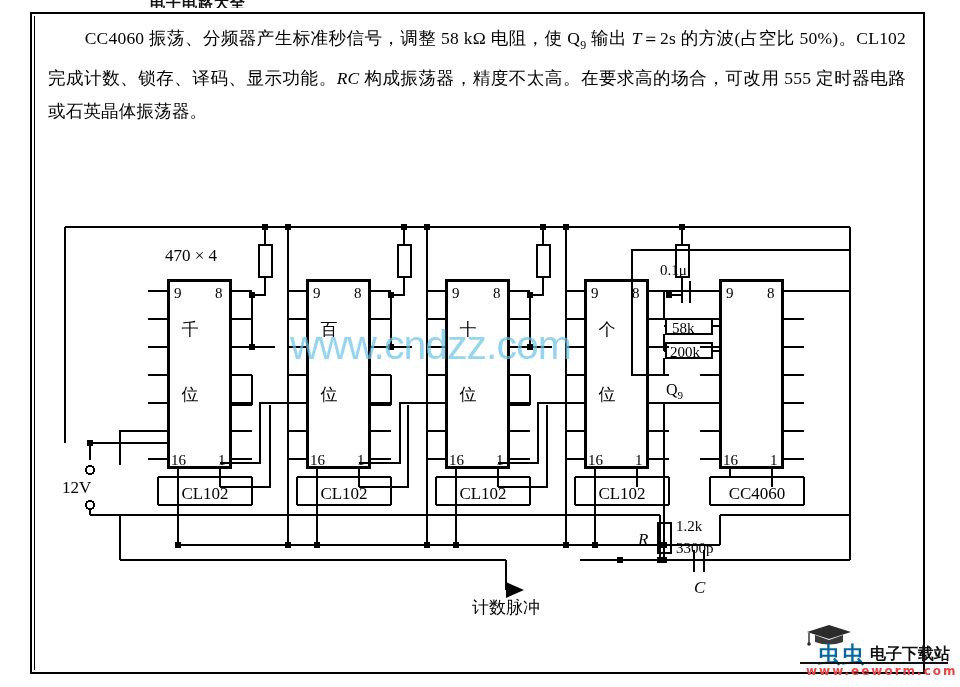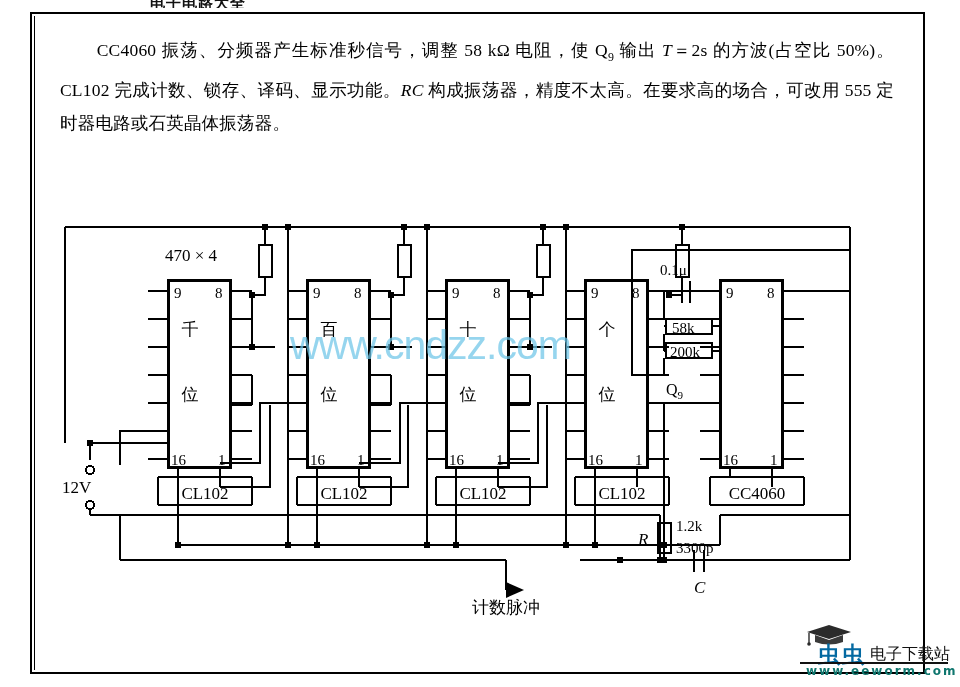--- a/index.html
+++ b/index.html
@@ -16,46 +16,46 @@
   
   .page-frame{position:absolute;left:30px;top:12px;width:895px;height:662px;
               border:2px solid #000;box-sizing:border-box;}
   .frame-inner-tick{position:absolute;left:34px;top:16px;width:887px;height:654px;
               border-left:1px solid #000;box-sizing:border-box;pointer-events:none;}
 
   
   .text-block{position:absolute;left:48px;top:22px;width:858px;}
   .para{font-size:17.5px;line-height:33px;text-align:justify;
         font-family:"Liberation Serif","DejaVu Serif",serif;
-        letter-spacing:.2px;margin:12px;}
+        letter-spacing:.2px;margin:0;}
   .para.indent{text-indent:2.1em;}
   .it{font-style:italic;}
   sub{font-size:.68em;}
 
   
   .circuit{position:absolute;left:60px;top:215px;width:840px;height:420px;}
   .circuit svg{display:block;}
 
   
   .wm{position:absolute;left:290px;top:322px;font-size:41px;font-weight:normal;
       color:#6ec6e8;opacity:.72;letter-spacing:-1px;
       font-family:"Liberation Sans","DejaVu Sans",sans-serif;
       pointer-events:none;}
 
   
   .logo{position:absolute;left:800px;top:622px;width:150px;height:58px;}
   .logo .cap{position:absolute;left:5px;top:2px;width:48px;height:22px;}
   .logo .bugs{position:absolute;left:18px;top:18px;font-size:22px;font-weight:bold;
               color:#0369a1;letter-spacing:2px;
               font-family:"DejaVu Sans","Liberation Sans",sans-serif;}
-  .logo .cn{position:absolute;left:70px;top:22px;font-size:16px;font-weight:normal;
+  .logo .cn{position:absolute;left:70px;top:22px;font-size:16px;font-weight:bold;
             color:#111;letter-spacing:0px;
             font-family:"DejaVu Sans","Liberation Sans",sans-serif;}
   .logo .url{position:absolute;left:6px;top:42px;font-size:12px;font-weight:bold;
-             color:#0f766e;letter-spacing:2px;
+             color:#ef4444;letter-spacing:2px;
              font-family:"DejaVu Sans","Liberation Sans",sans-serif;}
   .logo .rule{position:absolute;left:0px;top:40px;width:148px;height:2px;background:#111;}
 </style>
 </head>
 <body>
 
 <div id="page">
 
   <div class="cut-header">电子电路大全</div>
 

